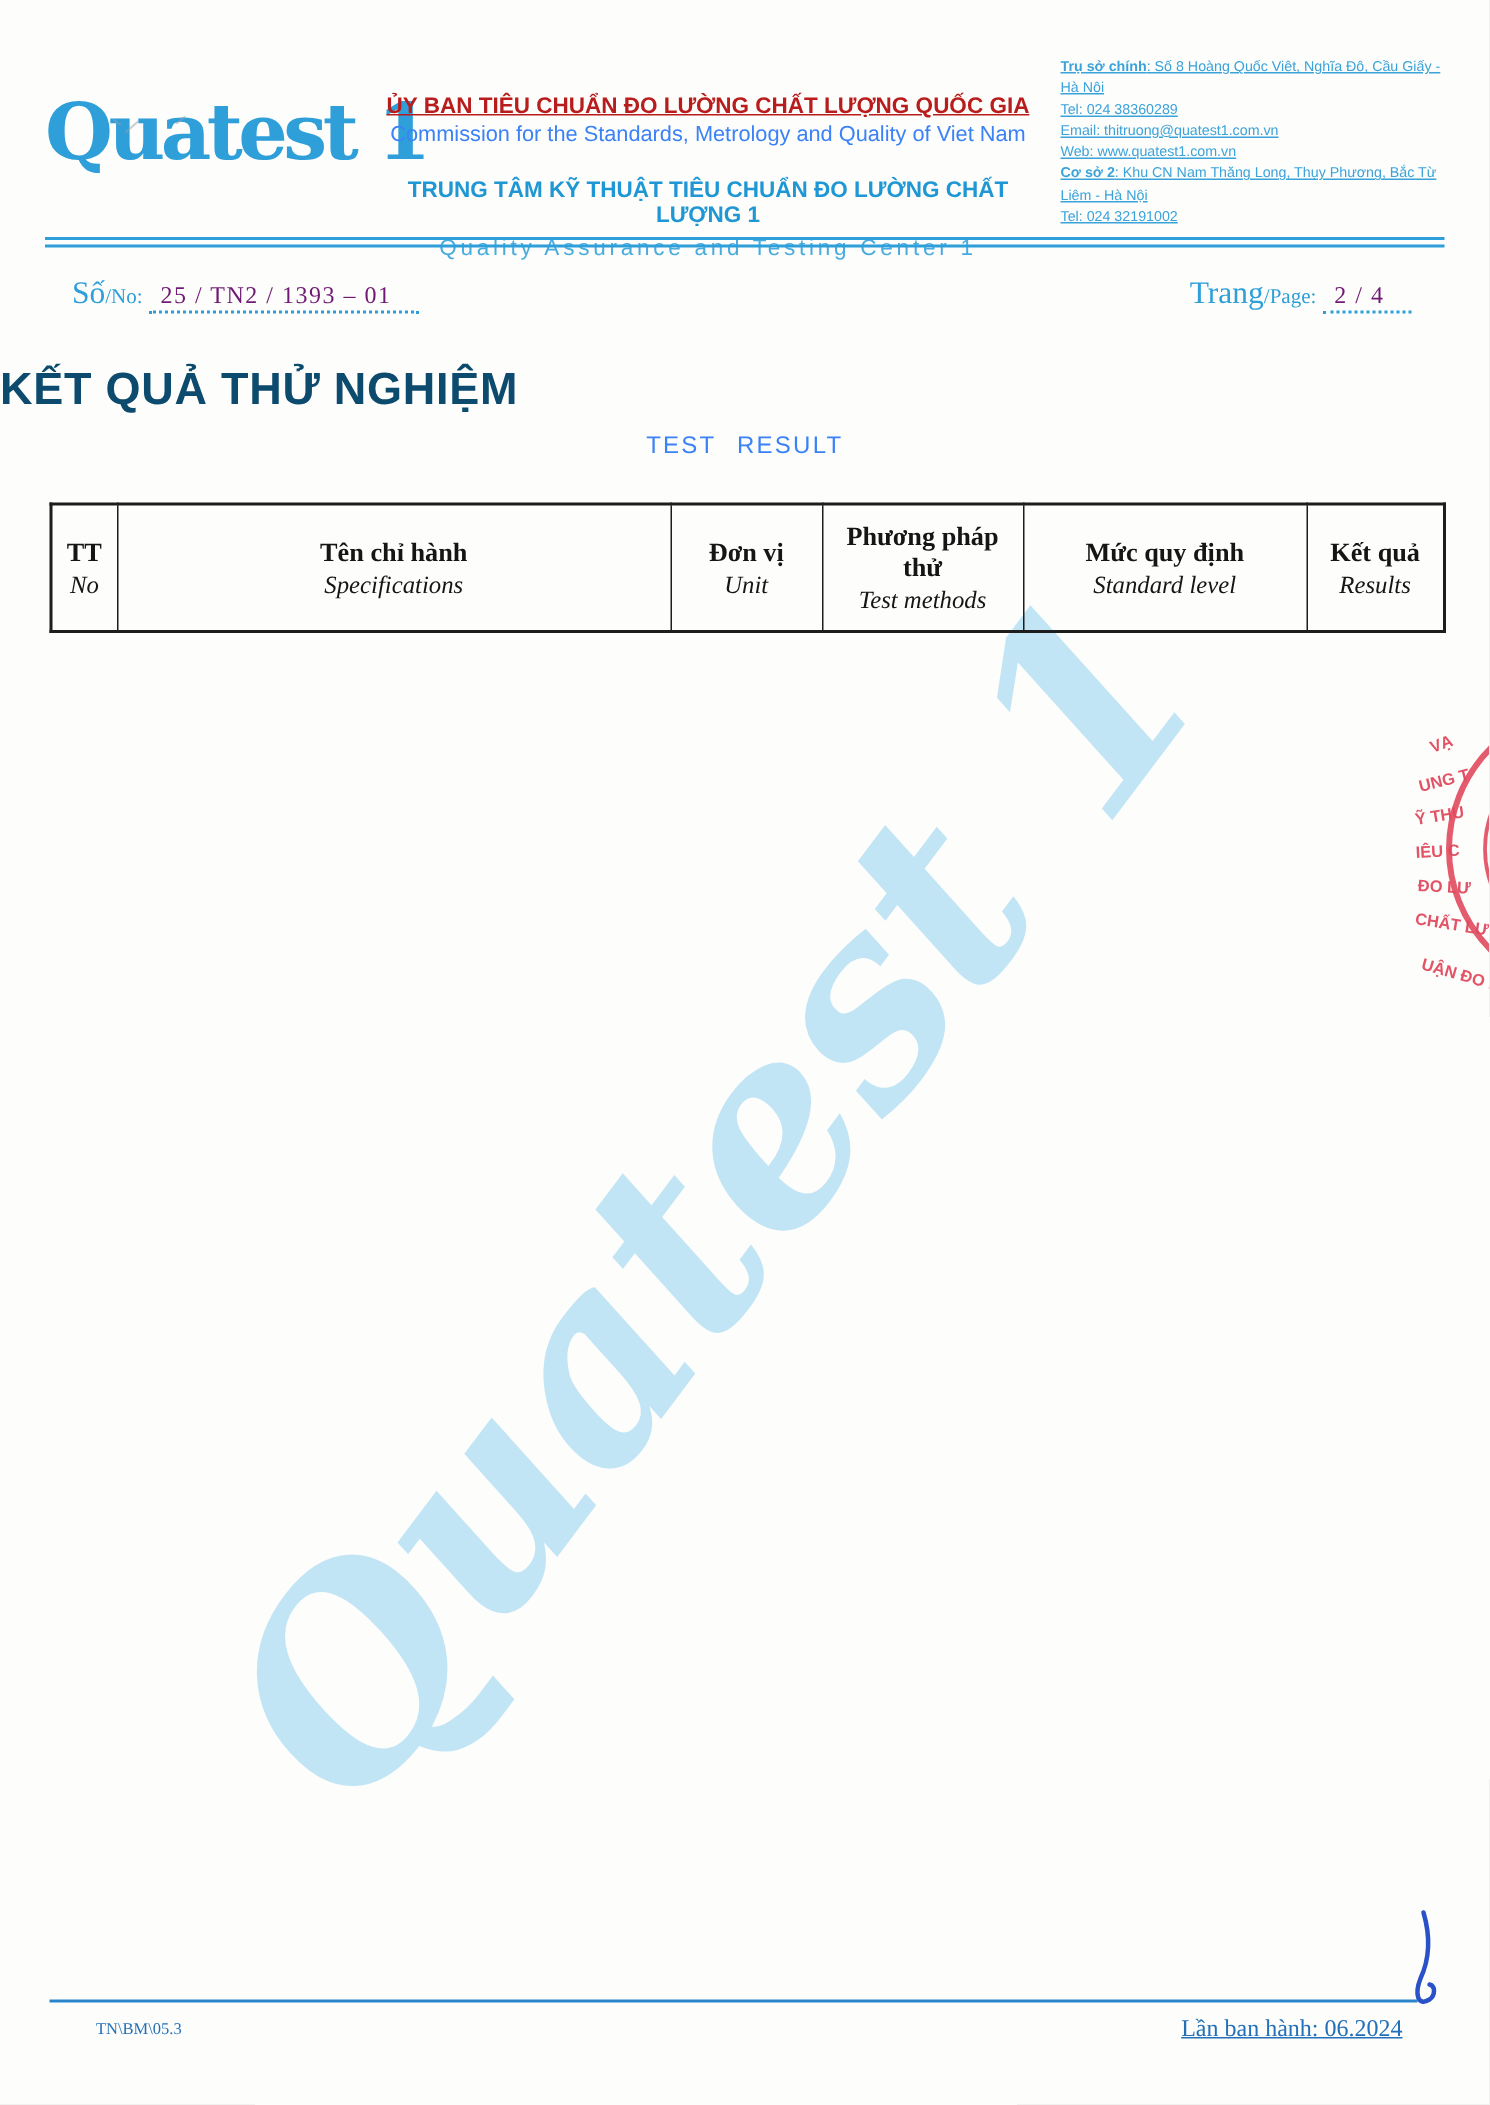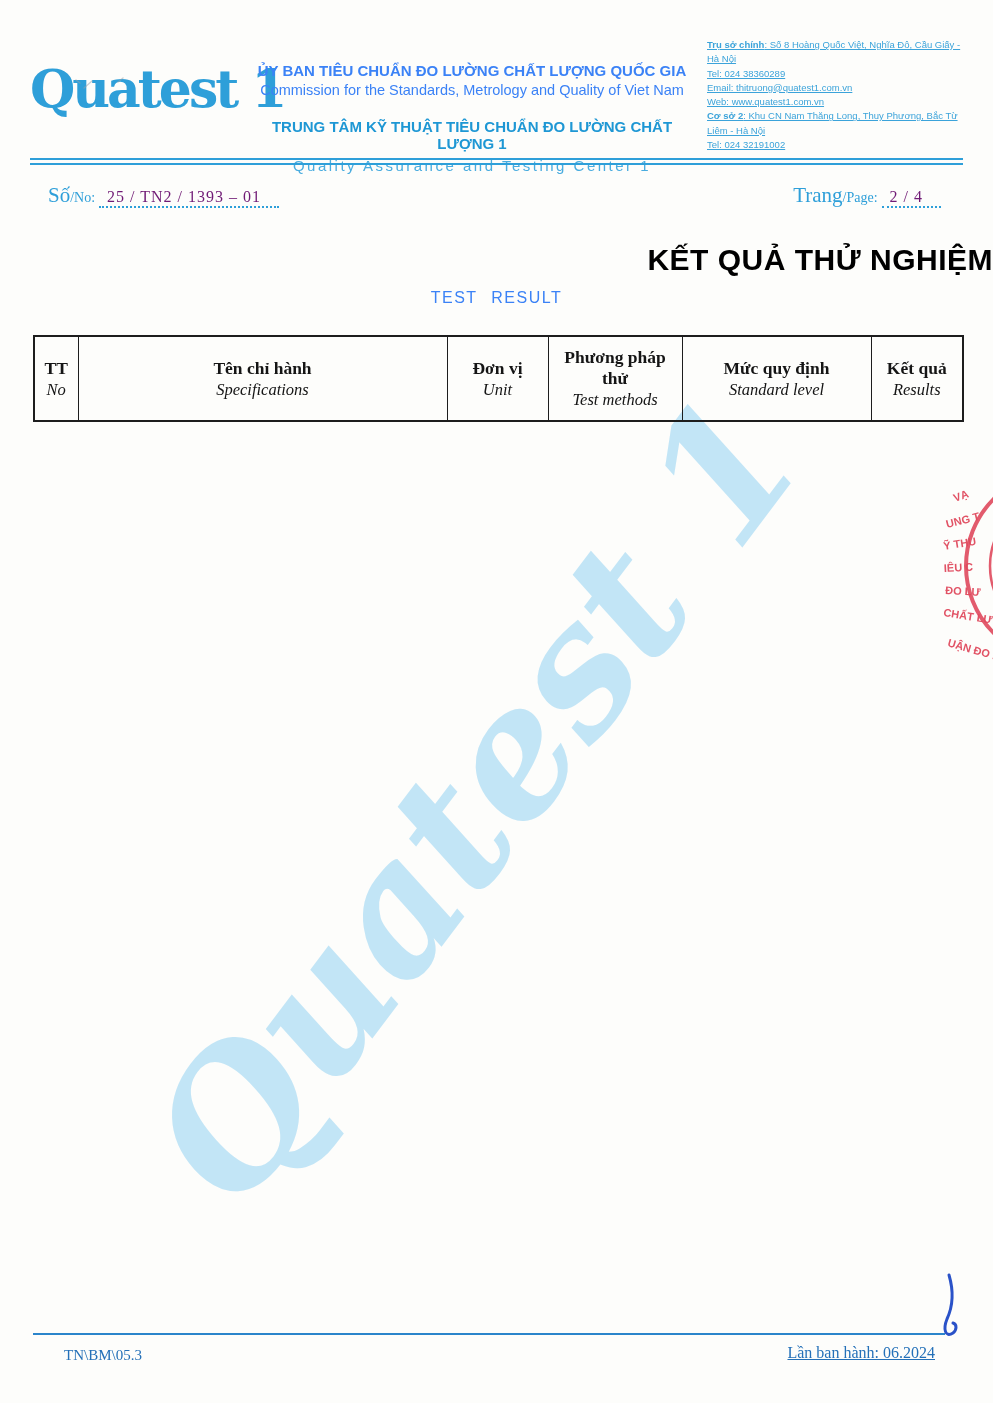--- a/index.html
+++ b/index.html
@@ -4,41 +4,41 @@
 <style>
   html,body{margin:0;padding:0;background:#e8e8e8;}
   .page{position:relative;width:993px;height:1403px;background:#fdfdfb;overflow:hidden;
         font-family:"Liberation Serif",serif;color:#151515;}
 
   
   .header{position:absolute;left:30px;top:28px;width:933px;display:flex;}
   .logo{width:212px;padding-top:30px;font-family:"DejaVu Serif",serif;font-weight:bold;
         font-size:52px;color:#2e9fd9;letter-spacing:-3px;white-space:nowrap;}
   .head-center{width:460px;text-align:center;padding-top:34px;}
-  .hc1{font:bold 15px "Liberation Sans",sans-serif;color:#3b82f6;}
+  .hc1{font:bold 15px "Liberation Sans",sans-serif;color:#b91c1c;text-decoration:underline;}
   .hc2{font:14.5px "Liberation Sans",sans-serif;color:#3b82f6;margin-top:3px;}
   .hc3{font:bold 15px "Liberation Sans",sans-serif;color:#1e97d4;margin-top:20px;}
   .hc4{font:15px "Liberation Sans",sans-serif;color:#49acdf;letter-spacing:2.5px;margin-top:5px;}
   .head-right{margin-left:auto;width:256px;font:9.5px/1.5 "Liberation Sans",sans-serif;
               color:#3ba3da;padding-top:10px;text-decoration:underline;}
   .head-right b{font-weight:bold;}
   .rule-double{position:absolute;left:30px;top:158px;width:933px;height:3px;
                border-top:2px solid #2e9fd9;border-bottom:2px solid #2e9fd9;}
 
   
   .doc-no{position:absolute;left:48px;top:183px;white-space:nowrap;}
   .doc-page{position:absolute;right:52px;top:183px;white-space:nowrap;}
   .lab-big{font-size:21px;color:#2e9fd9;}
   .lab-small{font-size:14px;color:#2e9fd9;}
   .doc-val{font-size:16px;color:#701a75;border-bottom:2px dotted #2e9fd9;
            padding:0 18px 1px 8px;letter-spacing:1px;}
 
   
-  .title{position:absolute;left:0;top:243px;width:100%;text-align:right;
-         font:bold 30px "Liberation Sans",sans-serif;color:#000000;letter-spacing:.5px;}
+  .title{position:absolute;left:0;top:243px;width:100%;text-align:left;
+         font:bold 30px "Liberation Sans",sans-serif;color:#0c4a6e;letter-spacing:.5px;}
   .subtitle{position:absolute;left:0;top:289px;width:100%;text-align:center;
             font:16px "Liberation Sans",sans-serif;color:#3b82f6;letter-spacing:1.5px;word-spacing:8px;}
 
   
   .watermark{position:absolute;left:0;top:330px;width:950px;height:940px;z-index:1;
              display:flex;align-items:center;justify-content:center;pointer-events:none;}
   .watermark span{transform:rotate(-53deg);font-family:"DejaVu Serif",serif;
                   font-weight:bold;font-style:italic;font-size:175px;color:#c2e5f6;white-space:nowrap;}
   .stamp{position:absolute;right:0;top:466px;width:52px;height:205px;overflow:hidden;z-index:3;}
   .ink-br{position:absolute;left:925px;top:1272px;z-index:4;}
@@ -47,21 +47,21 @@
   
   table.results{position:absolute;left:33px;top:335px;width:929px;z-index:2;
                 border-collapse:collapse;table-layout:fixed;background:transparent;}
   table.results{border:2.2px solid #1d1d1d;}
   th{border:1.6px solid #1d1d1d;height:83px;vertical-align:middle;padding:0 2px;background:transparent;}
   th .vi{display:block;font-weight:bold;font-size:17.5px;}
   th .en{display:block;font-weight:normal;font-style:italic;font-size:16.5px;margin-top:1px;}
 
   
   .foot-rule{position:absolute;left:33px;top:1333px;width:912px;height:2px;background:#2b85cb;z-index:2;}
-  .foot-left{position:absolute;left:64px;top:1347px;font-size:15px;color:#2470b8;}
+  .foot-left{position:absolute;left:64px;top:1347px;font-size:11px;color:#2470b8;}
   .foot-right{position:absolute;right:58px;top:1344px;font-size:16px;color:#2470b8;text-decoration:underline;}
 </style>
 </head>
 <body>
 
 <div class="page">
 
   <div class="header">
     <div class="logo">Quatest 1</div>
     <div class="head-center">

